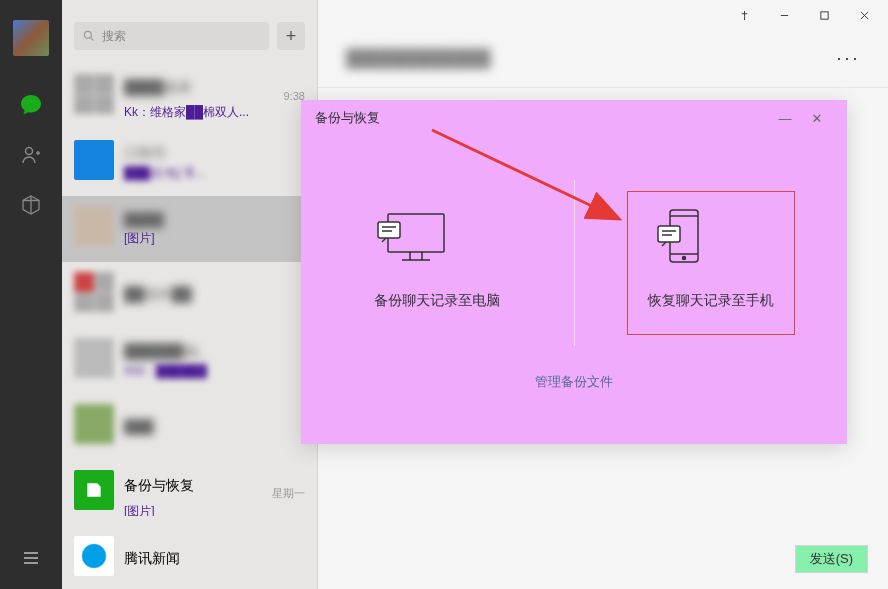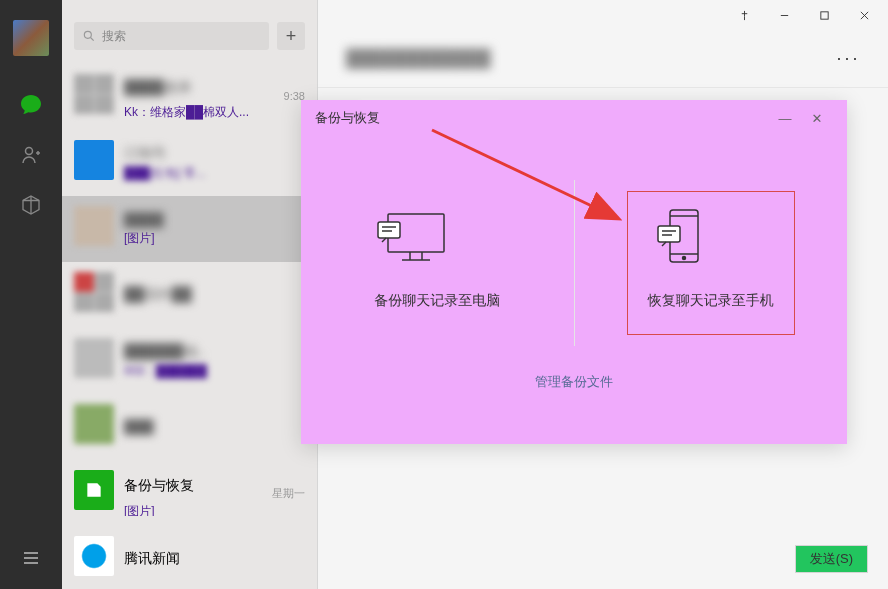--- a/index.html
+++ b/index.html
@@ -67,21 +67,21 @@
     .option-wrap.highlight { border: 1px solid #d84a4a; }
     .divider { width: 1px; background: #e5e5e5; margin: 20px 0; }
     
     .dialog-footer { text-align: center; padding: 6px 0; }
     .manage-link { color: #576b95; font-size: 13px; cursor: pointer; }
     
     
     .arrow { position: absolute; left: 422px; top: 120px; pointer-events: none; }
     
     
-    .send-btn { position: absolute; right: 20px; bottom: 16px; padding: 4px 14px; border: 1px solid #d4d4d4; background: #22c55e; font-size: 13px; color: #333; cursor: pointer; }
+    .send-btn { position: absolute; right: 20px; bottom: 16px; padding: 4px 14px; border: 1px solid #d4d4d4; background: #86efac; font-size: 13px; color: #333; cursor: pointer; }
   </style>
 </head>
 <body>
 
 <div class="app">
 
   <div class="nav-rail">
     <div class="avatar"></div>
     <div class="nav-icon">
       <svg viewBox="0 0 24 24">

